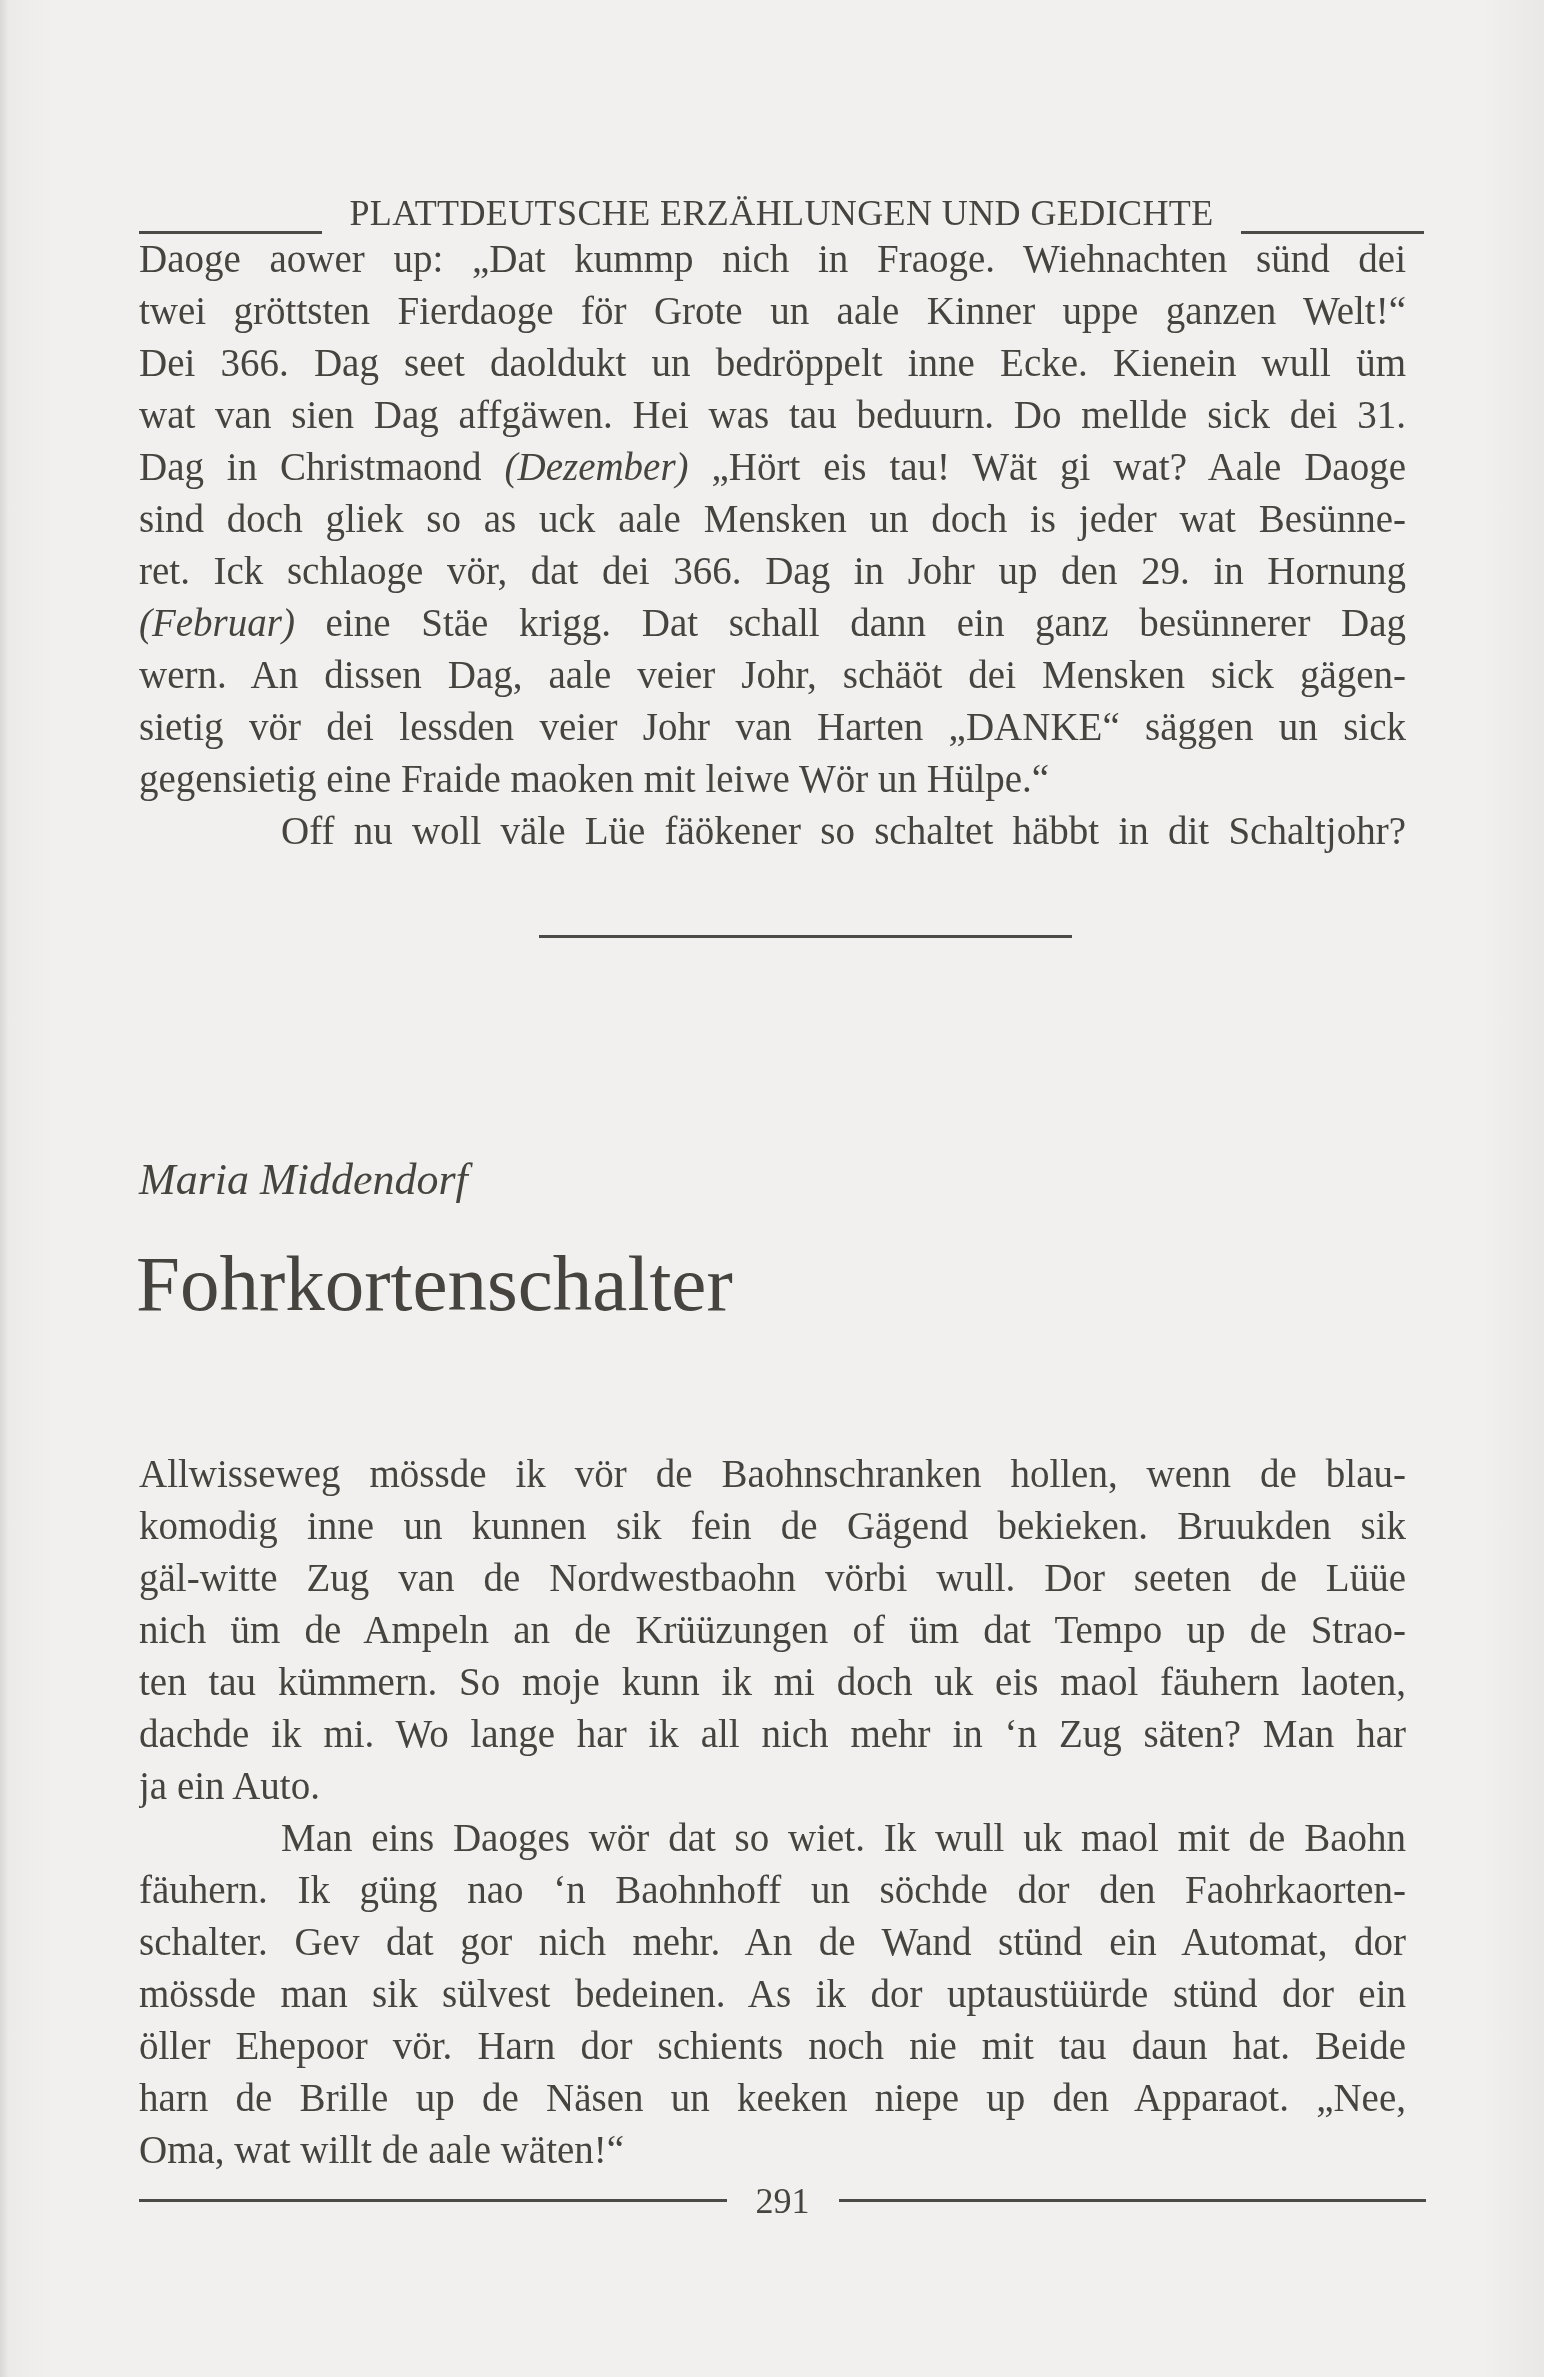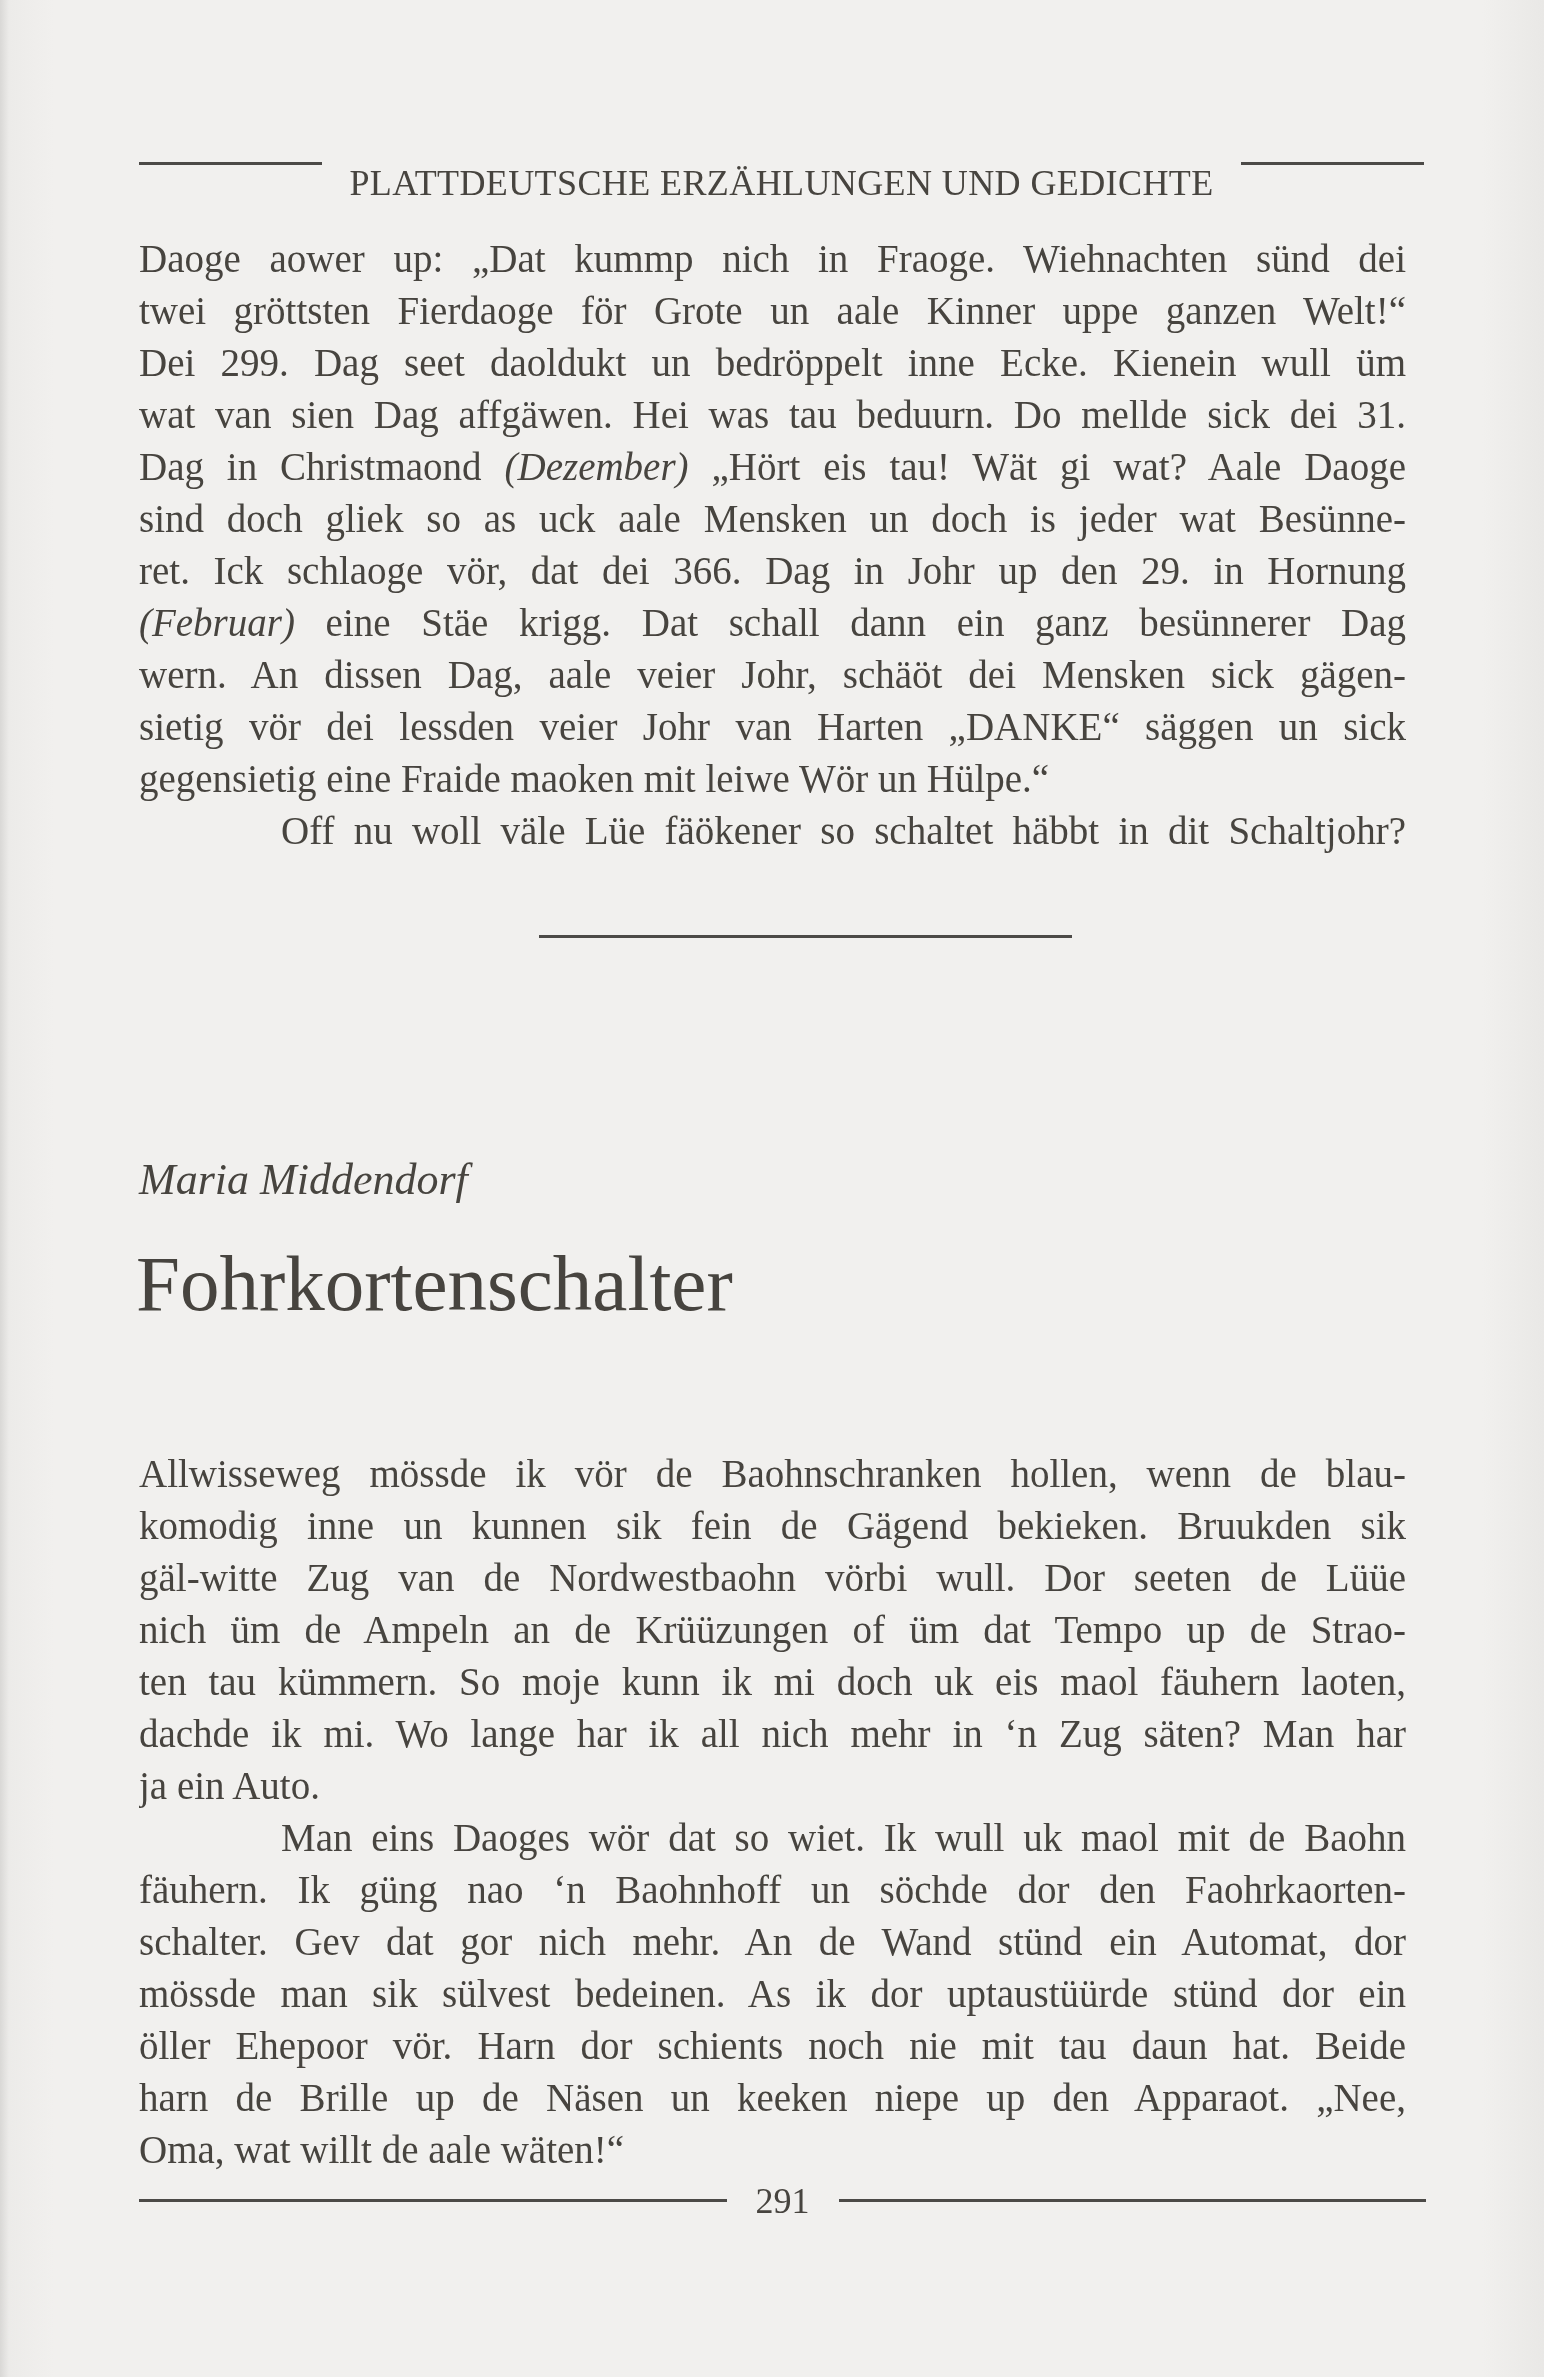--- a/index.html
+++ b/index.html
@@ -13,22 +13,22 @@
     position: relative;
     width: 1544px; height: 2377px;
     background:
       linear-gradient(90deg, #d9d8d6 0px, #ecebe9 9px, #f1f0ee 54px, #f1f0ee 96%, #e9e8e6 100%),
       var(--paper, #f0efed);
     color: var(--ink, #47443f);
   }
 
   
   .running-header {
-    position: absolute; left: 139px; top: 162px; width: 1285px; height: 47px;
-    display: flex; align-items: flex-start;
+    position: absolute; left: 139px; top: 187px; width: 1285px; height: 47px;
+    display: flex; align-items: flex-end;
   }
   .hrule { flex: 1; height: 2.7px; background: var(--rule, #4c4a47); }
   .running-header h1 {
     margin: 0 27px; font-size: 36px; font-weight: normal;
     letter-spacing: 0.4px; white-space: nowrap; color: var(--ink, #47443f);
   }
 
   
   .para { position: absolute; left: 139px; width: 1267px; font-size: 39px; }
   .para .line {
@@ -71,21 +71,21 @@
 
   <header class="running-header">
     <span class="hrule"></span>
     <h1>PLATTDEUTSCHE ERZÄHLUNGEN UND GEDICHTE</h1>
     <span class="hrule"></span>
   </header>
 
   <section class="para intro" id="intro">
       <div class="line"><span>Daoge aower up: „Dat kummp nich in Fraoge. Wiehnachten sünd dei</span></div>
       <div class="line"><span>twei gröttsten Fierdaoge för Grote un aale Kinner uppe ganzen Welt!“</span></div>
-      <div class="line"><span>Dei 299. Dag seet daoldukt un bedröppelt inne Ecke. Kienein wull üm</span></div>
+      <div class="line"><span>Dei 366. Dag seet daoldukt un bedröppelt inne Ecke. Kienein wull üm</span></div>
       <div class="line"><span>wat van sien Dag affgäwen. Hei was tau beduurn. Do mellde sick dei 31.</span></div>
       <div class="line"><span>Dag in Christmaond </span><span class="it">(Dezember)</span><span> „Hört eis tau! Wät gi wat? Aale Daoge</span></div>
       <div class="line"><span>sind doch gliek so as uck aale Mensken un doch is jeder wat Besünne-</span></div>
       <div class="line"><span>ret. Ick schlaoge vör, dat dei 366. Dag in Johr up den 29. in Hornung</span></div>
       <div class="line"><span class="it">(Februar)</span><span> eine Stäe krigg. Dat schall dann ein ganz besünnerer Dag</span></div>
       <div class="line"><span>wern. An dissen Dag, aale veier Johr, schäöt dei Mensken sick gägen-</span></div>
       <div class="line"><span>sietig vör dei lessden veier Johr van Harten „DANKE“ säggen un sick</span></div>
       <div class="line flush"><span>gegensietig eine Fraide maoken mit leiwe Wör un Hülpe.“</span></div>
       <div class="line indent"><span>Off nu woll väle Lüe fäökener so schaltet häbbt in dit Schaltjohr?</span></div>
     </section>

